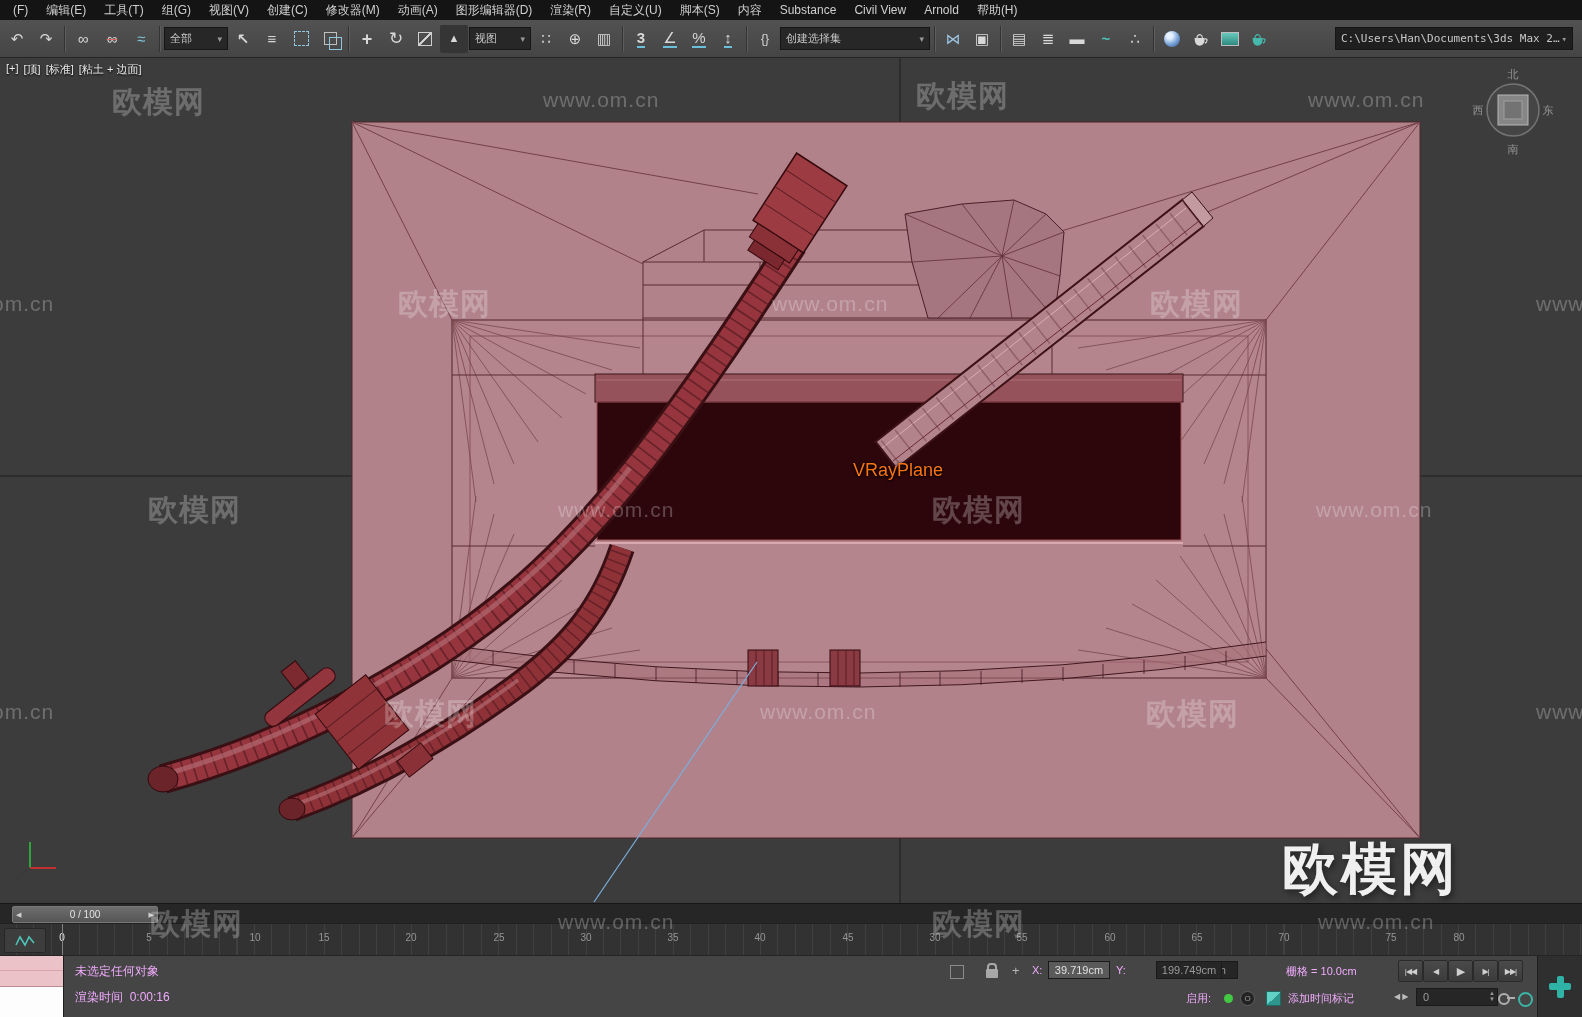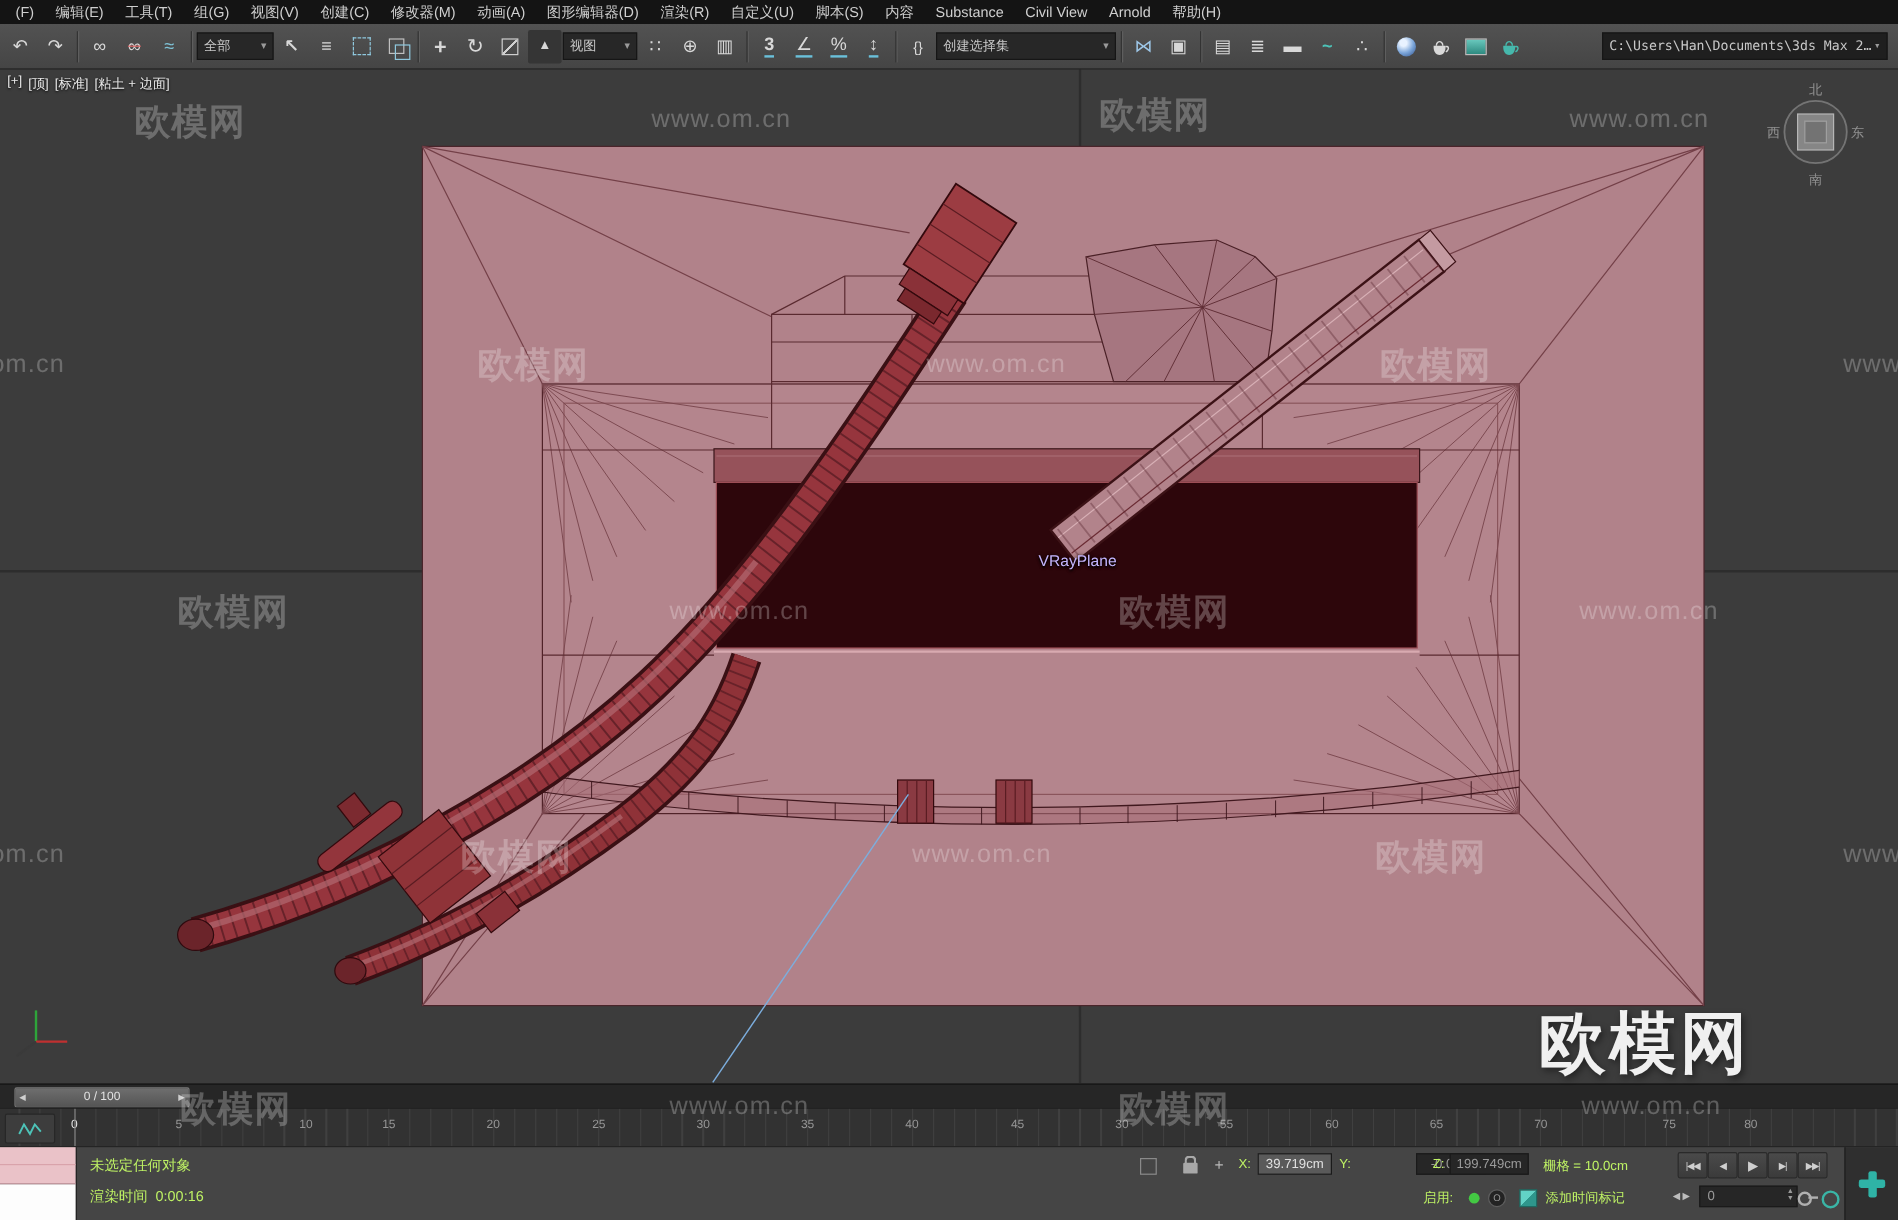--- a/index.html
+++ b/index.html
@@ -39,21 +39,21 @@
   .pathfield{width:226px;font-family:"DejaVu Sans Mono","Liberation Mono",monospace;background:#1f1f1f;}
   .pathfield span{overflow:hidden;text-overflow:ellipsis;}
 
   
   #viewport{position:absolute;left:0;top:57px;width:1582px;height:846px;background:#3c3c3c;overflow:hidden;z-index:1;}
   #scene{position:absolute;left:0;top:0;}
   #vplabel{position:absolute;left:6px;top:5px;z-index:5;display:flex;gap:5px;font-size:11px;color:#ececec;
     text-shadow:0 1px 2px #000;}
   #vplabel span{cursor:default;}
   #vraylabel{position:absolute;left:852px;top:403px;width:92px;text-align:center;z-index:5;
-    font-size:13px;color:#c4b5fd;text-shadow:0 0 3px #000,0 1px 2px #000;}
+    font-size:18px;color:#f97316;text-shadow:0 0 3px #000,0 1px 2px #000;}
   #viewcube{position:absolute;left:1471px;top:7px;z-index:5;opacity:.9;}
   #viewcube text{font-size:11px;fill:rgba(230,230,230,.55);text-anchor:middle;}
 
   
   #wmlayer{position:absolute;left:0;top:0;width:1582px;height:1017px;z-index:20;pointer-events:none;}
   .wm{position:absolute;color:#fff;white-space:nowrap;letter-spacing:1px;}
   #biglogo{position:absolute;left:1282px;top:832px;font-size:56px;font-weight:800;letter-spacing:3px;
     color:rgba(255,255,255,.93);text-shadow:2px 3px 6px rgba(0,0,0,.45);}
 
   
@@ -79,21 +79,21 @@
   
   #statusbar{position:absolute;left:0;top:955px;right:0;height:62px;background:#454545;
     border-top:1px solid #242424;z-index:10;font-size:12px;color:#d6d6d6;}
   #minilistener{position:absolute;left:0;top:0;width:63px;height:62px;border-right:1px solid #1d1d1d;}
   #mlpink{position:absolute;left:0;top:0;width:100%;height:30px;background:#eac2c8;border-bottom:1px solid #b98d94;}
   #mlpink:before{content:"";position:absolute;left:0;top:14px;width:100%;height:1px;background:#d9a3ab;}
   #mlwhite{position:absolute;left:0;top:31px;width:100%;height:31px;background:#fdfdfd;}
   .sfield{position:absolute;height:16px;background:#262626;border:1px solid #1a1a1a;color:#9a9a9a;
     font-size:11px;display:flex;align-items:center;justify-content:center;}
   .sfield.lit{background:#5a5a5a;color:#e0e0e0;}
-  .slabel{position:absolute;font-size:11px;color:#bef264;}
+  .slabel{position:absolute;font-size:11px;color:#f0abfc;}
   .pbtn{position:absolute;top:4px;width:23px;height:20px;background:linear-gradient(#4a4a4a,#3b3b3b);
     border:1px solid #2a2a2a;border-radius:2px;color:#cfcfcf;font-size:8px;
     display:flex;align-items:center;justify-content:center;letter-spacing:-1px;}
   .lockicon{position:absolute;width:12px;height:9px;background:#a8a8a8;border-radius:1px;}
   .lockicon:before{content:"";position:absolute;left:1px;top:-6px;width:6px;height:5px;
     border:2px solid #a8a8a8;border-bottom:none;border-radius:4px 4px 0 0;}
   .dimsq{position:absolute;width:12px;height:12px;border:1.5px solid #8a8a8a;}
   .greendot{position:absolute;width:9px;height:9px;border-radius:50%;background:#43c843;}
   .ocircle{position:absolute;width:13px;height:13px;border-radius:50%;background:#232323;border:1px solid #5e5e5e;
     color:#9a9a9a;font-size:8px;display:flex;align-items:center;justify-content:center;}
@@ -458,21 +458,21 @@
 
   <span class="dimsq" style="left:950px;top:9px"></span>
   <span class="lockicon" style="left:986px;top:13px"></span>
   <span class="slabel" style="left:1012px;top:7px;color:#b8b8b8;font-size:13px">+</span>
 
   <span class="slabel" style="left:1032px;top:8px">X:</span>
   <div class="sfield lit" style="left:1048px;top:5px;width:60px">39.719cm</div>
   <span class="slabel" style="left:1116px;top:8px">Y:</span>
   <div class="sfield" style="left:1180px;top:5px;width:56px">-0.0cm</div>
   <span class="slabel" style="left:1194px;top:8px">Z:</span>
-  <div class="sfield" style="left:1208px;top:5px;width:64px">199.749cm</div>
+  <div class="sfield" style="left:1156px;top:5px;width:64px">199.749cm</div>
   <span class="slabel" style="left:1286px;top:8px">栅格 = 10.0cm</span>
 
   <span class="pbtn" style="left:1398px">|◀◀</span>
   <span class="pbtn" style="left:1423px">◀</span>
   <span class="pbtn" style="left:1448px;font-size:11px">▶</span>
   <span class="pbtn" style="left:1473px">▶|</span>
   <span class="pbtn" style="left:1498px">▶▶|</span>
 
   <span class="slabel" style="left:1186px;top:35px">启用:</span>
   <span class="greendot" style="left:1224px;top:38px"></span>

